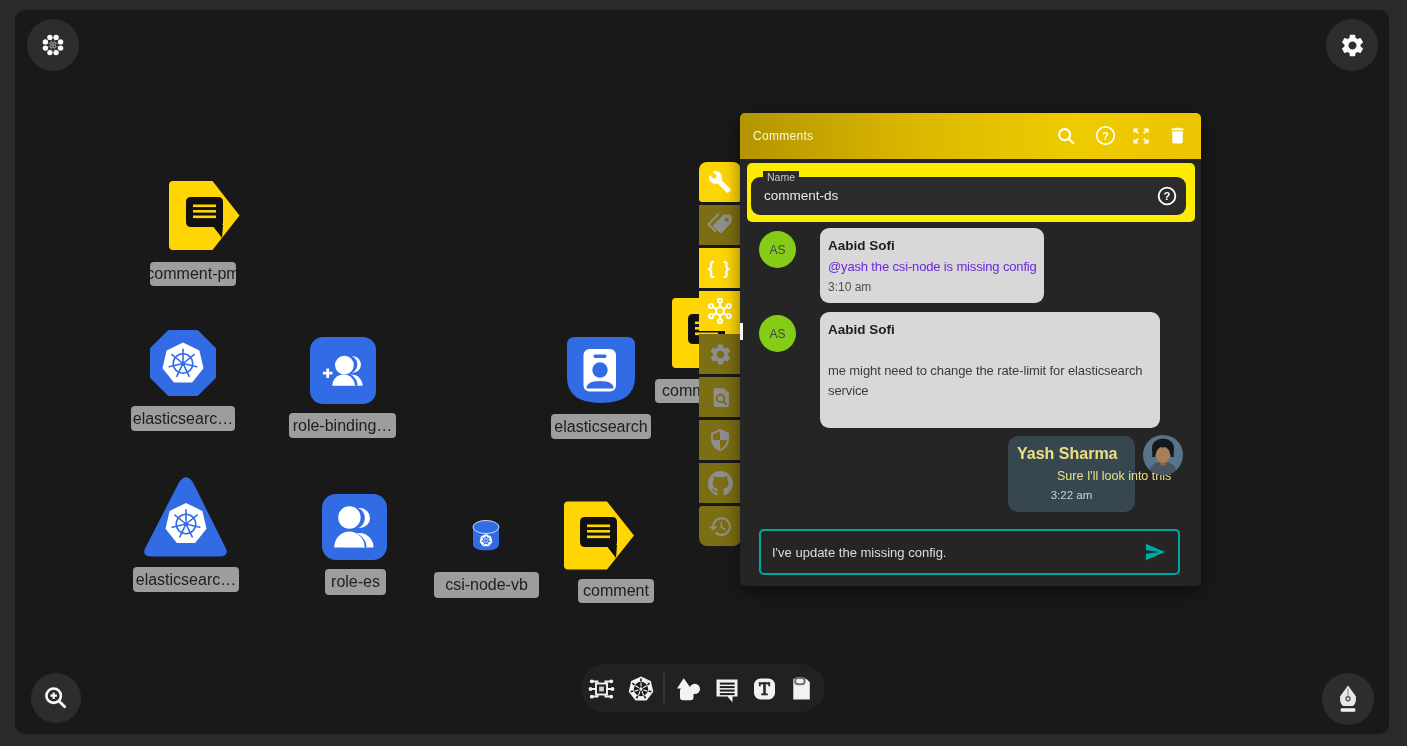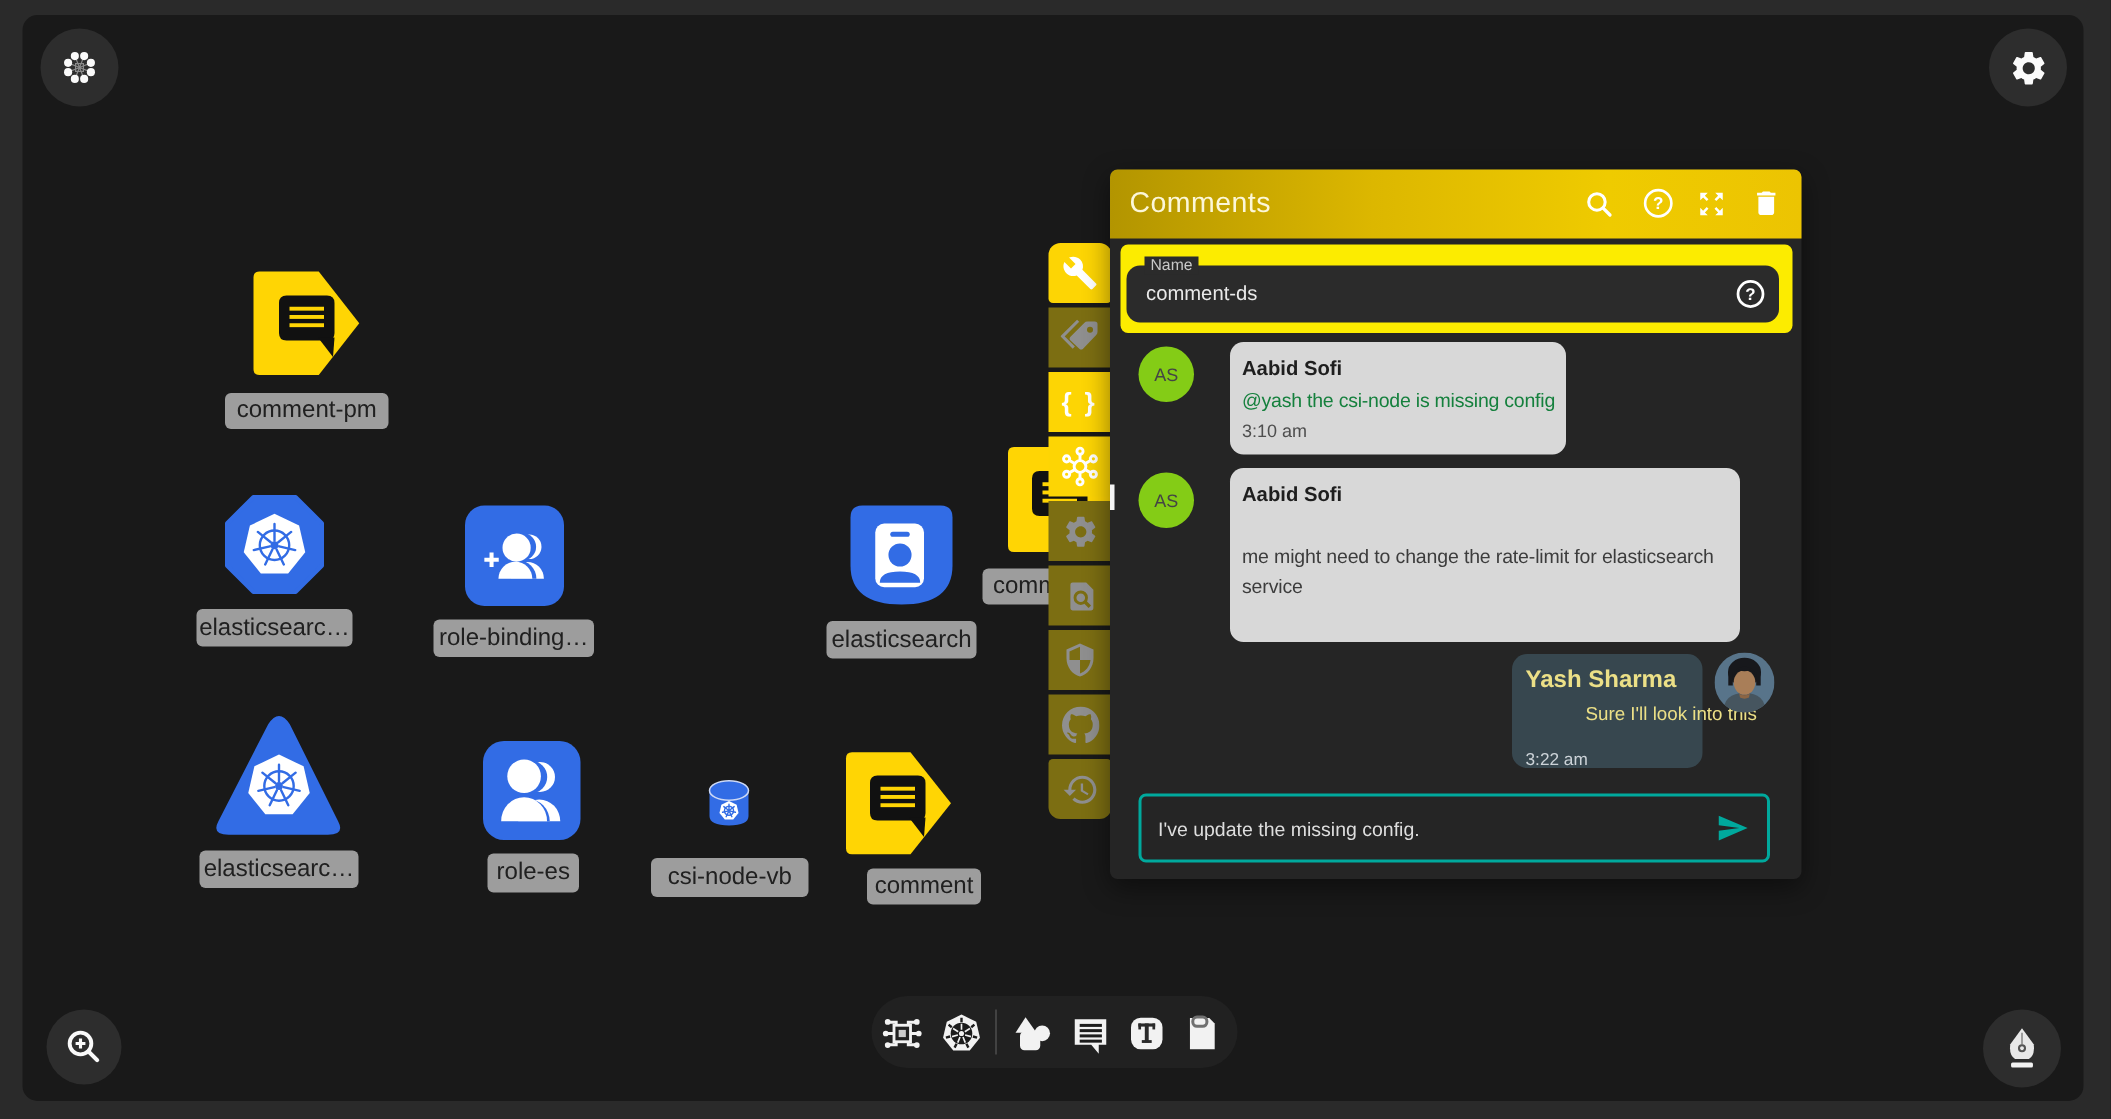--- a/index.html
+++ b/index.html
@@ -19,21 +19,21 @@
   .tbtn { width:42px; height:40px; margin-bottom:3px; display:flex;
     align-items:center; justify-content:center; }
   .tb-on { background:#fdd504; }
   .tb-off { background:#7c6e12; }
   
   #panel { position:absolute; left:740px; top:113px; width:461px; height:473px;
     background:#252525; border-radius:5px; box-shadow:0 6px 18px rgba(0,0,0,0.45); }
   #phead { position:absolute; left:0; top:0; width:461px; height:46px;
     background:linear-gradient(90deg,#b39500 0%,#dcb700 38%,#efcb00 72%,#ecc402 100%);
     border-radius:5px 5px 0 0; display:flex; align-items:center; }
-  #phead .title { color:#fcf7d8; font-size:19px; margin-left:13px; letter-spacing:0.3px; }
+  #phead .title { color:#fcf7d8; font-size:12px; margin-left:13px; letter-spacing:0.3px; }
   #namebox { position:absolute; left:7px; top:50px; width:448px; height:59px;
     background:#fcec00; border-radius:5px; }
   #nameinput { position:absolute; left:4px; top:14px; width:435px; height:37.5px;
     background:#2b2b2b; border-radius:9px; color:#e9e9e9; font-size:13.5px;
     display:flex; align-items:center; padding-left:13px; }
   #namechip { position:absolute; left:16px; top:8px; background:#2b2b2b;
     color:#c9c9c9; font-size:10.5px; padding:0 4px; line-height:12px; }
   .bub { position:absolute; background:#d8d8d8; border-radius:9px; color:#333;margin-left:14px; }
   .bname { font-weight:bold; font-size:13.5px; color:#1e1e1e; }
   .btime { font-size:12px; color:#4e4e4e; }
@@ -119,21 +119,21 @@
         <circle r="2.6" fill="#326ce5"></circle>
         <circle r="9.8" fill="none" stroke="#326ce5" stroke-width="3"></circle>
         <path d="M0.0,-3.2L0.0,-14.2 M2.5,-2.0L11.1,-8.9 M3.1,0.7L13.8,3.2 M1.4,2.9L6.2,12.8 M-1.4,2.9L-6.2,12.8 M-3.1,0.7L-13.8,3.2 M-2.5,-2.0L-11.1,-8.9" stroke="#326ce5" stroke-width="3" stroke-linecap="round"></path>
       </g>
     </g>
 
     <path d="M568,501.5 h39 l27,34 l-27,34 h-39 q-4,0 -4,-4 v-60 q0,-4 4,-4 z" fill="#ffd504"></path>
     <use href="#combubble" x="580" y="517"></use>
   </svg>
 
-  <div class="nlabel" style="left:150px;top:262px;width:109px;height:24px;">comment-pm</div>
+  <div class="nlabel" style="left:150px;top:262px;width:86px;height:24px;">comment-pm</div>
   <div class="nlabel" style="left:131px;top:406px;width:104px;height:25px;">elasticsearc…</div>
   <div class="nlabel" style="left:289px;top:413px;width:107px;height:25px;">role-binding…</div>
   <div class="nlabel" style="left:551px;top:414px;width:100px;height:25px;">elasticsearch</div>
   <div class="nlabel" style="left:655px;top:379px;width:100px;height:24px;justify-content:flex-start;padding-left:7px;">comment-ds</div>
   <div class="nlabel" style="left:133px;top:567px;width:106px;height:25px;">elasticsearc…</div>
   <div class="nlabel" style="left:325px;top:569px;width:61px;height:26px;">role-es</div>
   <div class="nlabel" style="left:434px;top:572px;width:105px;height:26px;">csi-node-vb</div>
   <div class="nlabel" style="left:578px;top:579px;width:76px;height:24px;">comment</div>
 
   <div id="vtoolbar">
@@ -215,32 +215,32 @@
       <div id="nameinput">comment-ds</div>
       <div id="namechip">Name</div>
       <svg class="abs" style="left:410px;top:23px" width="20" height="20" viewBox="0 0 24 24">
         <circle cx="12" cy="12" r="10" fill="none" stroke="#ffffff" stroke-width="2.2"></circle>
         <text x="12" y="16.8" font-size="13.5" font-weight="bold" fill="#ffffff" text-anchor="middle" font-family="Liberation Sans">?</text>
       </svg>
     </div>
     <div class="avatar" style="left:19px;top:118px;">AS</div>
     <div class="bub" style="left:66px;top:115px;width:224px;height:75px;padding:10px 8px;">
       <div class="bname">Aabid Sofi</div>
-      <div style="font-size:13px;letter-spacing:-0.15px;color:#15803d;margin-top:6px;white-space:nowrap;">@yash the csi-node is missing config</div>
+      <div style="font-size:13px;letter-spacing:-0.15px;color:#6d28d9;margin-top:6px;white-space:nowrap;">@yash the csi-node is missing config</div>
       <div class="btime" style="margin-top:6px;">3:10 am</div>
     </div>
     <div class="avatar" style="left:19px;top:202px;">AS</div>
     <div class="bub" style="left:66px;top:199px;width:340px;height:116px;padding:10px 8px;">
       <div class="bname">Aabid Sofi</div>
       <div style="font-size:13px;letter-spacing:-0.1px;color:#3c3c3c;margin-top:24px;line-height:20px;white-space:nowrap;">me might need to change the rate-limit for elasticsearch<br>service</div>
     </div>
     <div id="ybub" style="left:268px;top:323px;width:127px;height:76px;padding:9px 9px;">
       <div style="font-weight:bold;font-size:16px;color:#ece087;white-space:nowrap;">Yash Sharma</div>
       <div style="font-size:12.5px;color:#ece087;margin-top:6px;white-space:nowrap;margin-left:40px;">Sure I'll look into this</div>
-      <div style="font-size:11.5px;color:#ccd3d8;text-align:left;margin-top:18px;">3:22 am</div>
+      <div style="font-size:11.5px;color:#ccd3d8;text-align:center;margin-top:6px;">3:22 am</div>
     </div>
     <div id="sendbox">
         <span class="txt">I've update the missing config.</span>
       <svg width="22" height="22" viewBox="0 0 24 24" style="margin-right:12px">
         <path fill="#00a99d" d="M2.01 21L23 12 2.01 3 2 10l15 2-15 2z"></path>
       </svg>
     </div>
     <svg class="abs" style="left:403px;top:322px" width="40" height="40" viewBox="0 0 40 40">
       <defs>
           <clipPath id="avc">

